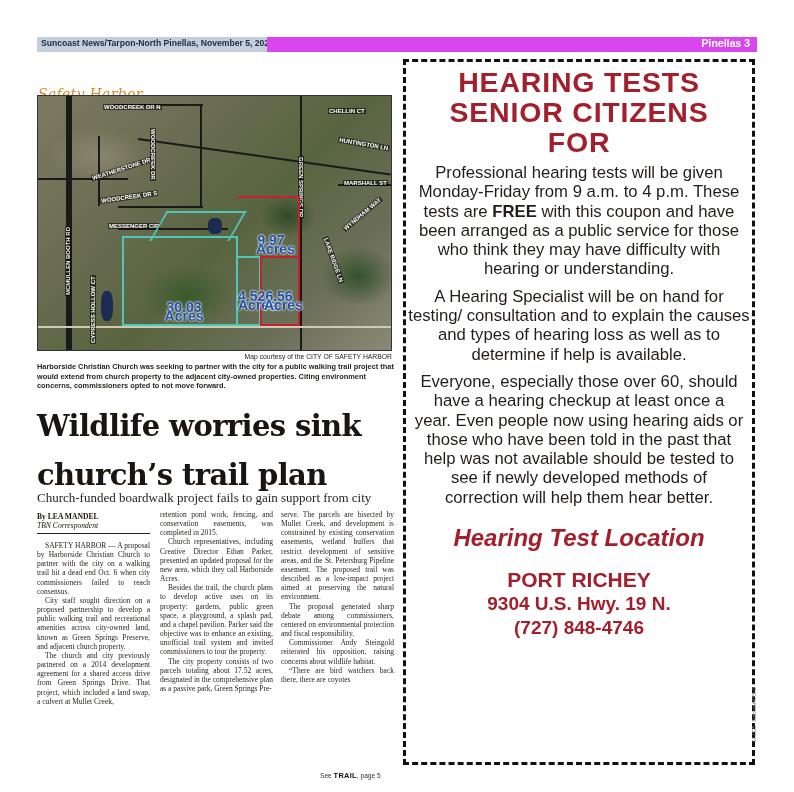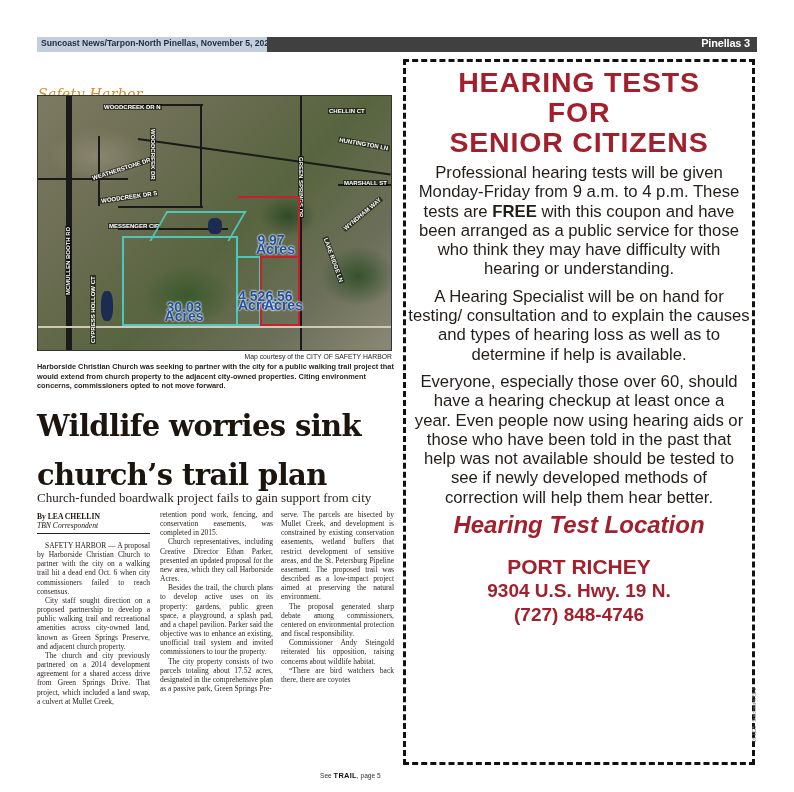--- a/index.html
+++ b/index.html
@@ -1,21 +1,21 @@
 <!DOCTYPE html>
 <html><head>
 <meta charset="utf-8">
 <style>
   * { box-sizing: border-box; margin: 0; padding: 0; }
   html, body { width: 794px; height: 792px; background: #ffffff; overflow: hidden; }
   body { position: relative; font-family: "Liberation Serif", serif; color: #1a1410; }
 
   .hdr-left { position: absolute; left: 37px; top: 37px; width: 230px; height: 15px; background: #c4cedc; }
   .hdr-left span { position: absolute; left: 4px; top: 1px; font-family: "Liberation Sans", sans-serif; font-weight: bold; font-size: 8.6px; color: #1d2a40; white-space: nowrap; }
-  .hdr-right { position: absolute; left: 267px; top: 37px; width: 490px; height: 15px; background: #404040; }
+  .hdr-right { position: absolute; left: 267px; top: 37px; width: 490px; height: 15px; background: #d946ef; }
   .hdr-right span { position: absolute; right: 7px; top: 0px; font-family: "Liberation Sans", sans-serif; font-weight: bold; font-size: 11px; color: #ffffff; letter-spacing: -0.2px; }
 
   .section-tag { position: absolute; left: 38px; top: 66px; font-family: "DejaVu Serif", serif; font-style: italic; font-size: 14px; color: #d98a2c; letter-spacing: 0.3px; margin-top: 20px; }
 
   
   .map { position: absolute; left: 37px; top: 95px; width: 355px; height: 256px; border: 1px solid #333;
     background:
       radial-gradient(ellipse 40px 30px at 250px 120px, #2f4a27 0%, transparent 70%),
       radial-gradient(ellipse 60px 40px at 150px 200px, #3b5a2e 0%, transparent 75%),
       radial-gradient(ellipse 50px 40px at 320px 180px, #34522c 0%, transparent 75%),
@@ -46,21 +46,21 @@
   .col3 { left: 281px; top: 510px; width: 113px; }
   .seejump { position: absolute; left: 320px; top: 771px; font-family: "Liberation Sans", sans-serif; font-size: 6.6px; color: #333; }
   .seejump b { font-family: "Liberation Sans", sans-serif; font-weight: 900; font-size: 7.4px; color: #111; letter-spacing: 0.3px; }
 
   
   .ad { position: absolute; left: 403px; top: 59px; width: 352px; height: 706px; border: 3px dashed #111; }
   .ad .inner { position: absolute; left: 0; top: 0; width: 346px; text-align: center; }
   .ad-title { font-family: "Liberation Sans", sans-serif; font-weight: bold; font-size: 28.5px; line-height: 30px; color: #a31f2c; letter-spacing: 0.8px; margin-top: 5px; }
   .ad-para { font-family: "Liberation Sans", sans-serif; font-size: 16.7px; line-height: 19.3px; color: #231d19; margin: 8px auto 0; width: 346px; }
   .ad-para b { font-weight: bold; }
-  .ad-loc-title { font-family: "Liberation Sans", sans-serif; font-weight: bold; font-style: italic; font-size: 24px; color: #a31f2c; margin-top: 4px; }
+  .ad-loc-title { font-family: "Liberation Sans", sans-serif; font-weight: bold; font-style: italic; font-size: 24px; color: #a31f2c; margin-top: 17px; }
   .ad-city { font-family: "Liberation Sans", sans-serif; font-weight: bold; font-size: 21px; color: #a31f2c; margin-top: 16px; line-height: 24px; }
   .ad-addr { font-family: "Liberation Sans", sans-serif; font-weight: bold; font-size: 19px; color: #a31f2c; line-height: 24px; }
   .ad-offer { font-family: "Liberation Sans", sans-serif; font-weight: bold; font-style: italic; font-size: 19px; line-height: 26px; color: #1c1612; margin-top: 14px; }
   .ad-code { position: absolute; left: 752px; top: 742px; transform: rotate(-90deg); transform-origin: left top; font-family: "Liberation Sans", sans-serif; font-size: 4.5px; color: #777; white-space: nowrap; }
 </style>
 </head>
 <body>
 
 <div class="hdr-left">
   <span>Suncoast News/Tarpon-North Pinellas, November 5, 2025</span>
@@ -113,21 +113,21 @@
   <div class="acre" style="left:226px;top:196px;width:30px;">6.56 Acres</div>
 </div>
 
 <div class="credit">Map courtesy of the CITY OF SAFETY HARBOR</div>
 <div class="caption">Harborside Christian Church was seeking to partner with the city for a public walking trail project that would extend from church property to the adjacent city-owned properties. Citing environment concerns, commissioners opted to not move forward.</div>
 
 <h1 class="headline">Wildlife worries sink church’s trail plan</h1>
 <div class="subhead">Church-funded boardwalk project fails to gain support from city</div>
 
 <div class="byline">
-  <div class="by">By LEA CHELLIN</div>
+  <div class="by">By LEA MANDEL</div>
   <div class="role">TBN Correspondent</div>
 </div>
 
 <div class="col col1">
   <p>SAFETY HARBOR — A proposal by Harborside Christian Church to partner with the city on a walking trail hit a dead end Oct. 6 when city commissioners failed to reach consensus.</p>
   <p>City staff sought direction on a proposed partnership to develop a public walking trail and recreational amenities across city-owned land, known as Green Springs Preserve, and adjacent church property.</p>
   <p>The church and city previously partnered on a 2014 development agreement for a shared access drive from Green Springs Drive. That project, which included a land swap, a culvert at Mullet Creek,</p>
 </div>
 <div class="col col2">
   <p style="text-indent:0">retention pond work, fencing, and conservation easements, was completed in 2015.</p>
@@ -143,22 +143,22 @@
 </div>
 <div class="seejump">
   <span>See</span>
   <b>TRAIL</b><span>, page 5</span>
 </div>
 
 <div class="ad">
   <div class="inner">
     <div class="ad-title">
       <div>HEARING TESTS</div>
+      <div>SENIOR CITIZENS</div>
       <div>FOR</div>
-      <div>SENIOR CITIZENS</div>
     </div>
     <div class="ad-para" style="width:330px;margin-top:6px;"><span>Professional hearing tests will be given Monday-Friday from 9 a.m. to 4 p.m. These tests are </span><b>FREE</b><span> with this coupon and have been arranged as a public service for those who think they may have difficulty with hearing or understanding.</span></div>
     <div class="ad-para">A Hearing Specialist will be on hand for testing/ consultation and to explain the causes and types of hearing loss as well as to determine if help is available.</div>
     <div class="ad-para" style="width:330px;">Everyone, especially those over 60, should have a hearing checkup at least once a year. Even people now using hearing aids or those who have been told in the past that help was not available should be tested to see if newly developed methods of correction will help them hear better.</div>
     <div class="ad-loc-title">Hearing Test Location</div>
     <div class="ad-city">PORT RICHEY</div>
     <div class="ad-addr">9304 U.S. Hwy. 19 N.</div>
     <div class="ad-addr">(727) 848-4746</div>
   </div>
 </div>

